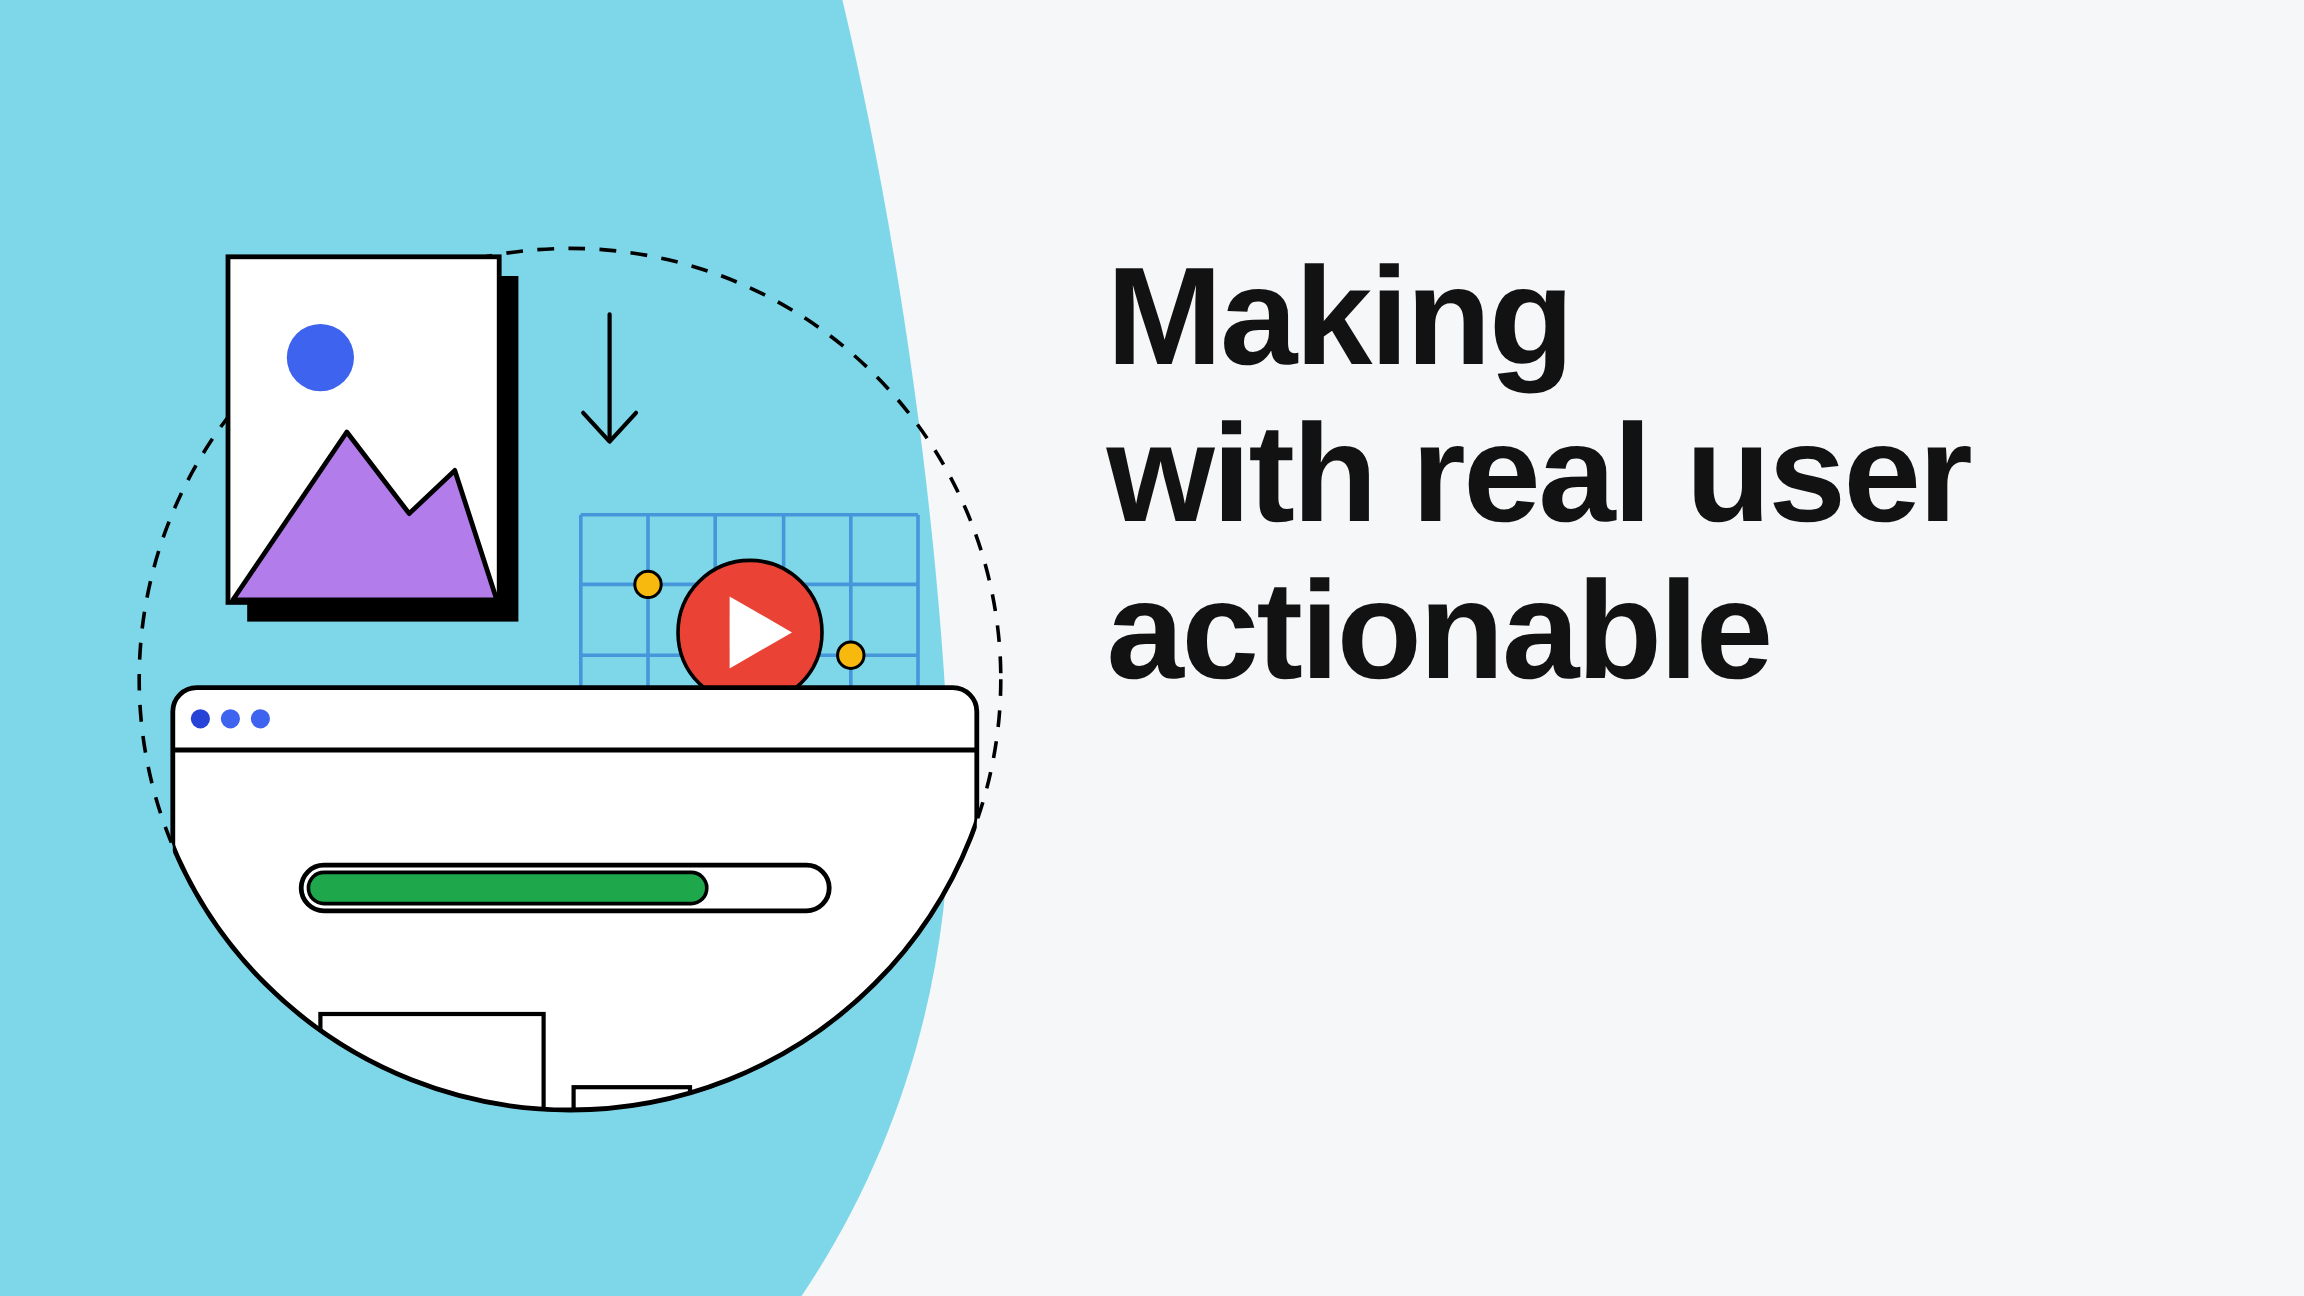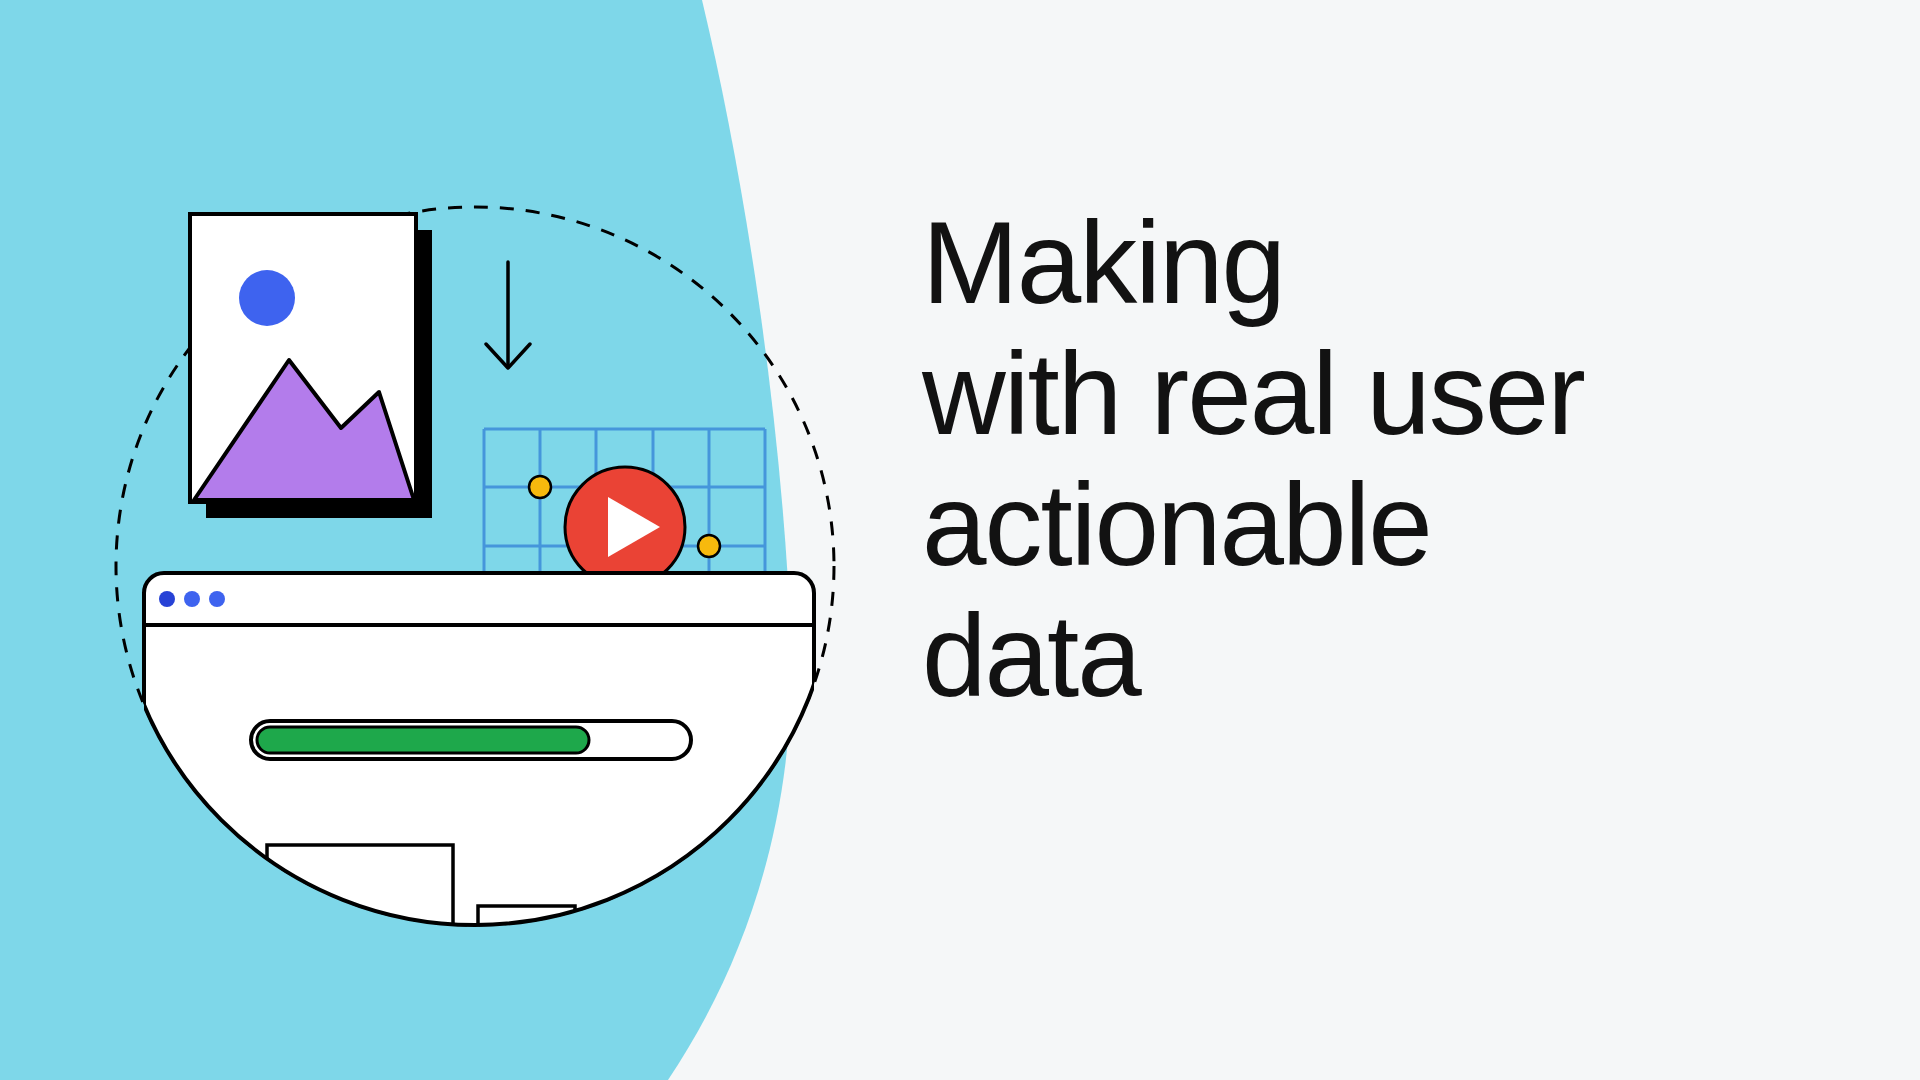--- a/index.html
+++ b/index.html
@@ -17,21 +17,21 @@
     left: 0; top: 0;
     width: 1920px;
     height: 1080px;
     display: block;
   }
   .headline {
     position: absolute;
     left: 922px;
     top: 198px;
     width: 860px;
-    font-weight: 400;
+    font-weight: 700;
     font-size: 116px;
     line-height: 131px;
     letter-spacing: -2px;
     color: #121212;
   }
   .headline .line { white-space: nowrap; }
 </style>
 </head>
 <body>
 
@@ -97,14 +97,13 @@
 
   <g clip-path="url(#browserRectClip)">
     <circle cx="475" cy="566" r="359" fill="none" stroke="#000000" stroke-width="4"></circle>
   </g>
 </svg>
 
 <div class="headline" aria-label="Making Baseline actionable with real user data">
   <div class="line">Making</div>
   <div class="line">with real user</div>
   <div class="line">actionable</div>
-  <div class="line">data</div>
 </div>
 
 </body></html>

